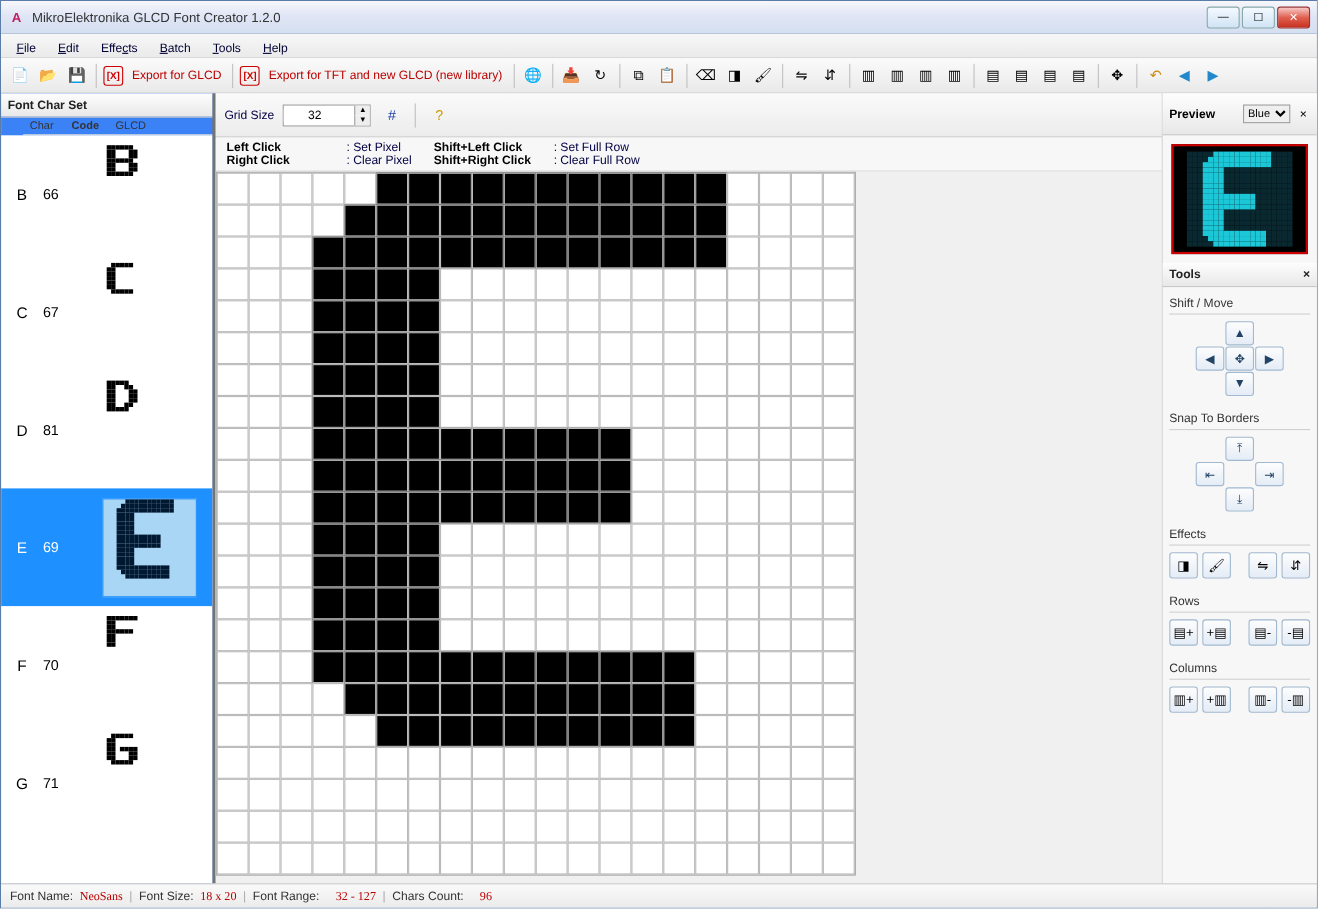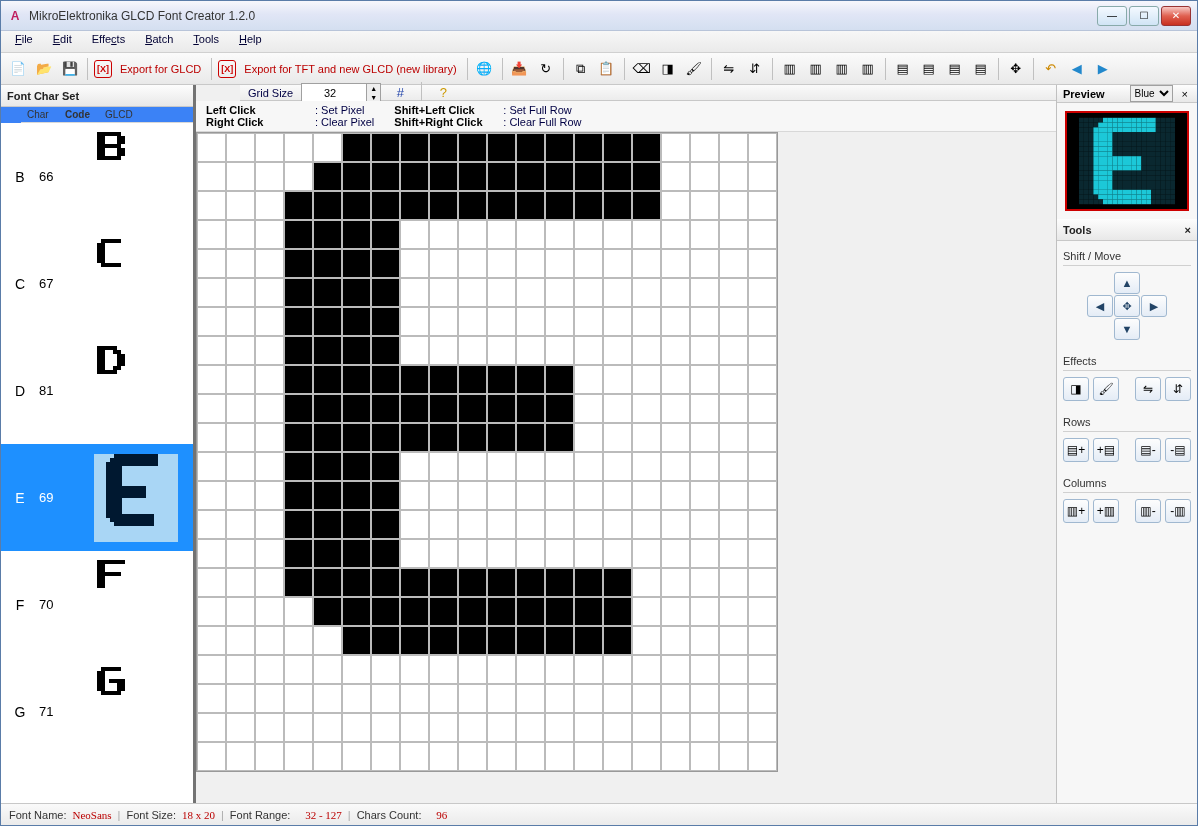--- a/index.html
+++ b/index.html
@@ -28,21 +28,21 @@
   font-weight:bold;font-size:12px;color:#c02060;
 }
 .titlebar .title { color: #333; font-size: 12px; flex:1;}
 .win-controls { display:flex; gap:2px;}
 .win-btn { width:30px; height:20px; border:1px solid #8aa; border-radius:3px;
   background:linear-gradient(#f4f9ff,#d0e4f5); display:flex;align-items:center;justify-content:center;
   font-size:10px; cursor:pointer;}
 .win-btn.close { background:linear-gradient(#f7c9c5,#e06050,#c83020); border-color:#933;color:#fff;}
 .menubar {
   height:22px; background:linear-gradient(#f7f7f7,#eaeaea);
-  display:flex; align-items:flex-start; padding:0 6px; gap:4px;
+  display:flex; align-items:flex-end; padding:0 6px; gap:4px;
   border-bottom:1px solid #d0d0d0;
 }
 .menubar span { padding:2px 8px; color:#003; cursor:pointer; }
 .menubar span u { text-decoration:underline; }
 .toolbar {
   height:32px; background:linear-gradient(#fbfbfb,#e9e9e9);
   border-bottom:1px solid #c8c8c8;
   display:flex; align-items:center; padding:0 6px; gap:4px;
 }
 .tb-btn { width:22px; height:22px; display:flex;align-items:center;justify-content:center;
@@ -78,42 +78,42 @@
 .mini-glyph{width:86px;height:90px;position:relative;}
 .mini-glyph.sel-bg{background:#a9d6f5;border:1px solid #1e90ff;}
 .pxrow{display:flex;}
 .px{width:4px;height:4px;}
 .px.on{background:#000;}
 .char-row.sel .px.on{background:#001830;}
 
 
 .center{flex:1;display:flex;flex-direction:column;min-width:0;border-right:1px solid #c0c0c0;}
 .grid-toolbar{
-  height:16px;background:linear-gradient(#fafafa,#ececec);
+  height:40px;background:linear-gradient(#fafafa,#ececec);
   border-bottom:1px solid #c8c8c8;
-  display:flex;align-items:center;padding:0 8px;gap:8px;margin-left:44px;
+  display:flex;align-items:center;padding:0 8px;gap:8px;
 }
 .grid-toolbar label{color:#004; font-size:11px;}
 .spin{display:flex;align-items:center;border:1px solid #a0a0a0;background:#fff;height:20px;gap:28px;}
 .spin input{width:36px;border:none;text-align:right;font-size:11px;padding:0 2px;}
 .spin .arrows{display:flex;flex-direction:column;width:14px;}
 .spin .arrows span{height:9px;font-size:7px;text-align:center;line-height:9px;border-left:1px solid #a0a0a0;cursor:pointer;background:#eee;}
 .hint-row{display:flex;padding:3px 10px;gap:20px;font-size:11px;border-bottom:1px solid #d8d8d8;background:#f7f7f7;}
 .hint-col{display:flex;gap:4px;}
 .hint-col b{font-weight:bold;color:#000;width:105px;display:inline-block;}
 .hint-col span{color:#004;}
 .editor-area{flex:1;overflow:auto;background:#f0f0f0;padding:0;}
 .pixel-grid{background:#fff;border:1px solid #999;display:inline-block;}
 .grow{display:flex;}
 .gcell{width:29px;height:29px;border:1px solid #bbb;box-sizing:border-box;}
 .gcell.on{background:#000;}
 
 
 .right-panel{width:140px;display:flex;flex-direction:column;background:#f7f7f7;}
-.prev-hdr{height:18px;background:linear-gradient(#fdfdfd,#e8e8e8);border-bottom:1px solid #c8c8c8;display:flex;align-items:center;padding:0 6px;gap:6px;}
+.prev-hdr{height:38px;background:linear-gradient(#fdfdfd,#e8e8e8);border-bottom:1px solid #c8c8c8;display:flex;align-items:center;padding:0 6px;gap:6px;}
 .prev-hdr .t{font-weight:bold;flex:1;}
 .prev-hdr select{font-size:10px;border:1px solid #a0a0a0;height:17px;}
 .prev-hdr .x{cursor:pointer;padding:0 3px;}
 .preview-box{margin:8px;border:2px solid #c00;background:#000;height:100px;display:flex;align-items:center;justify-content:center;}
 .preview-glyph{transform:scale(1.6);}
 .preview-glyph .px{width:3px;height:3px;}
 .preview-glyph .px.on{background:#1cc8d8;}
 .preview-glyph .px.off{background:#0a2830;}
 
 .tool-section{margin:6px;}
@@ -2049,20 +2049,34 @@
             <div></div>
           <div class="db">◀</div>
             <div class="db">✥</div>
             <div class="db">▶</div>
           <div></div>
             <div class="db">▼</div>
             <div></div>
         </div>
       </div>
       <div class="tool-section">
+        <div class="sh">Snap To Borders</div>
+        <div class="dpad">
+          <div></div>
+            <div class="db">⤒</div>
+            <div></div>
+          <div class="db">⇤</div>
+            <div></div>
+            <div class="db">⇥</div>
+          <div></div>
+            <div class="db">⤓</div>
+            <div></div>
+        </div>
+      </div>
+      <div class="tool-section">
         <div class="sh">Effects</div>
         <div class="btnrow">
           <div class="sqbtn">◨</div>
           <div class="sqbtn">🖌</div>
           <div style="width:8px"></div>
           <div class="sqbtn">⇋</div>
           <div class="sqbtn">⇵</div>
         </div>
       </div>
       <div class="tool-section">

